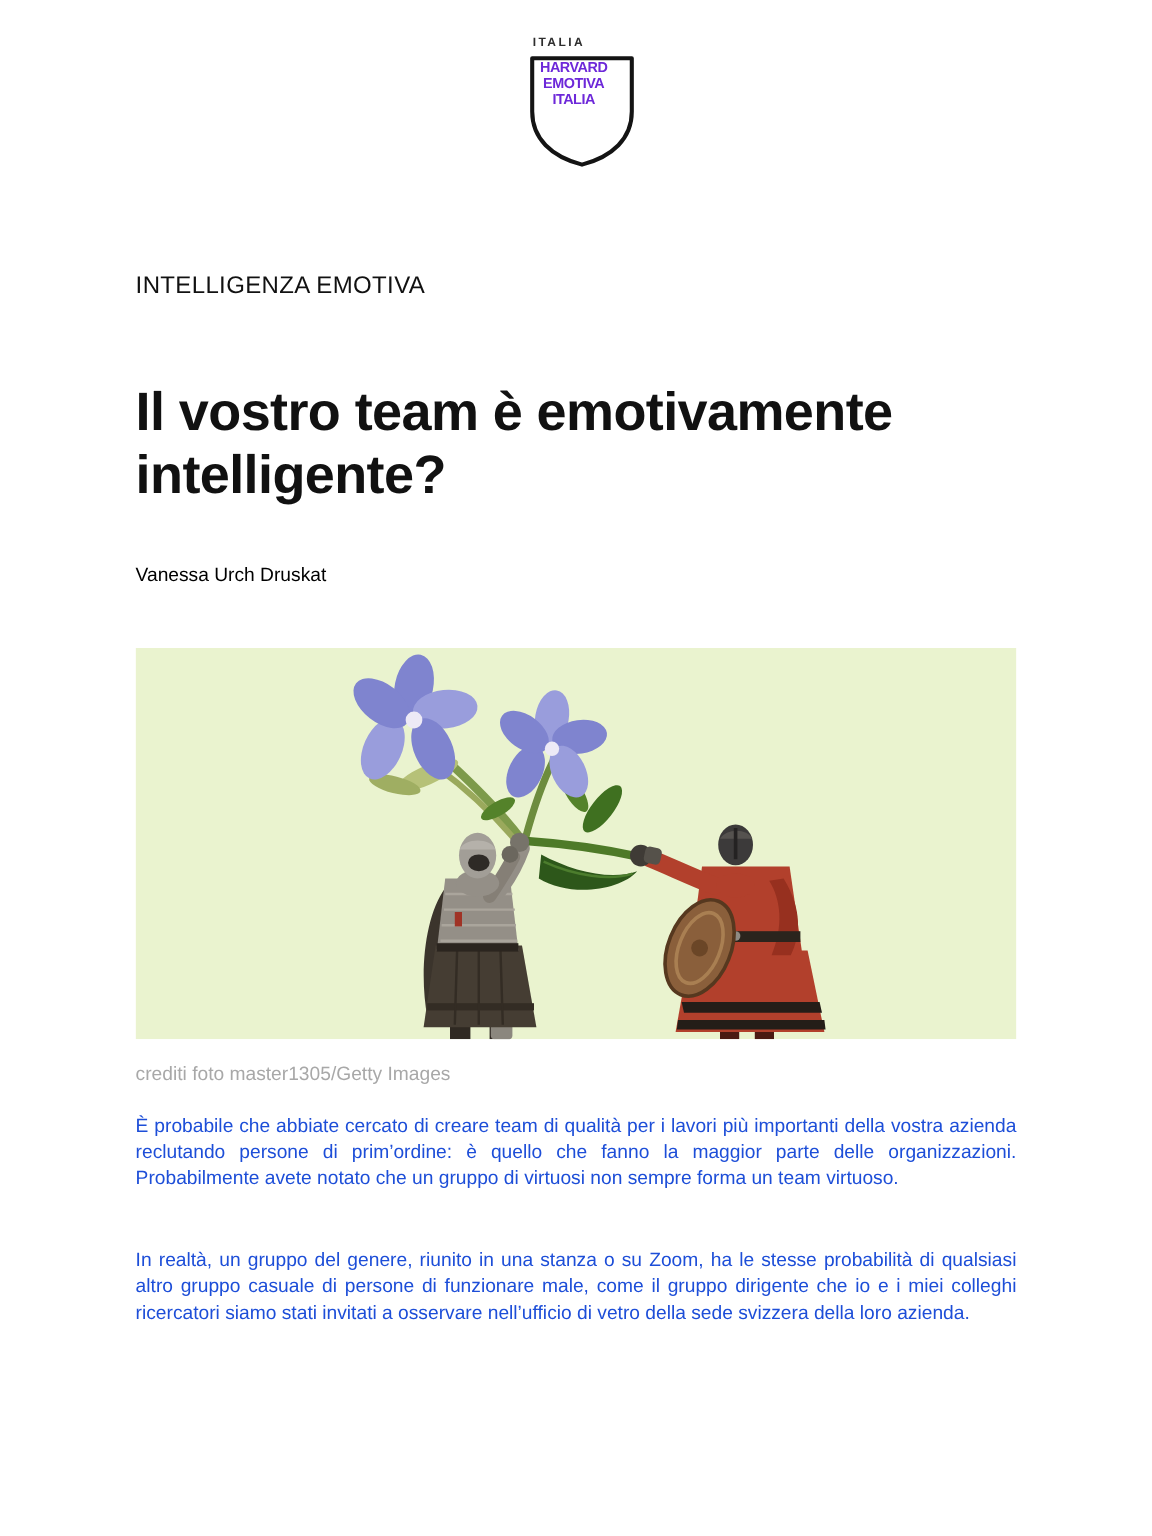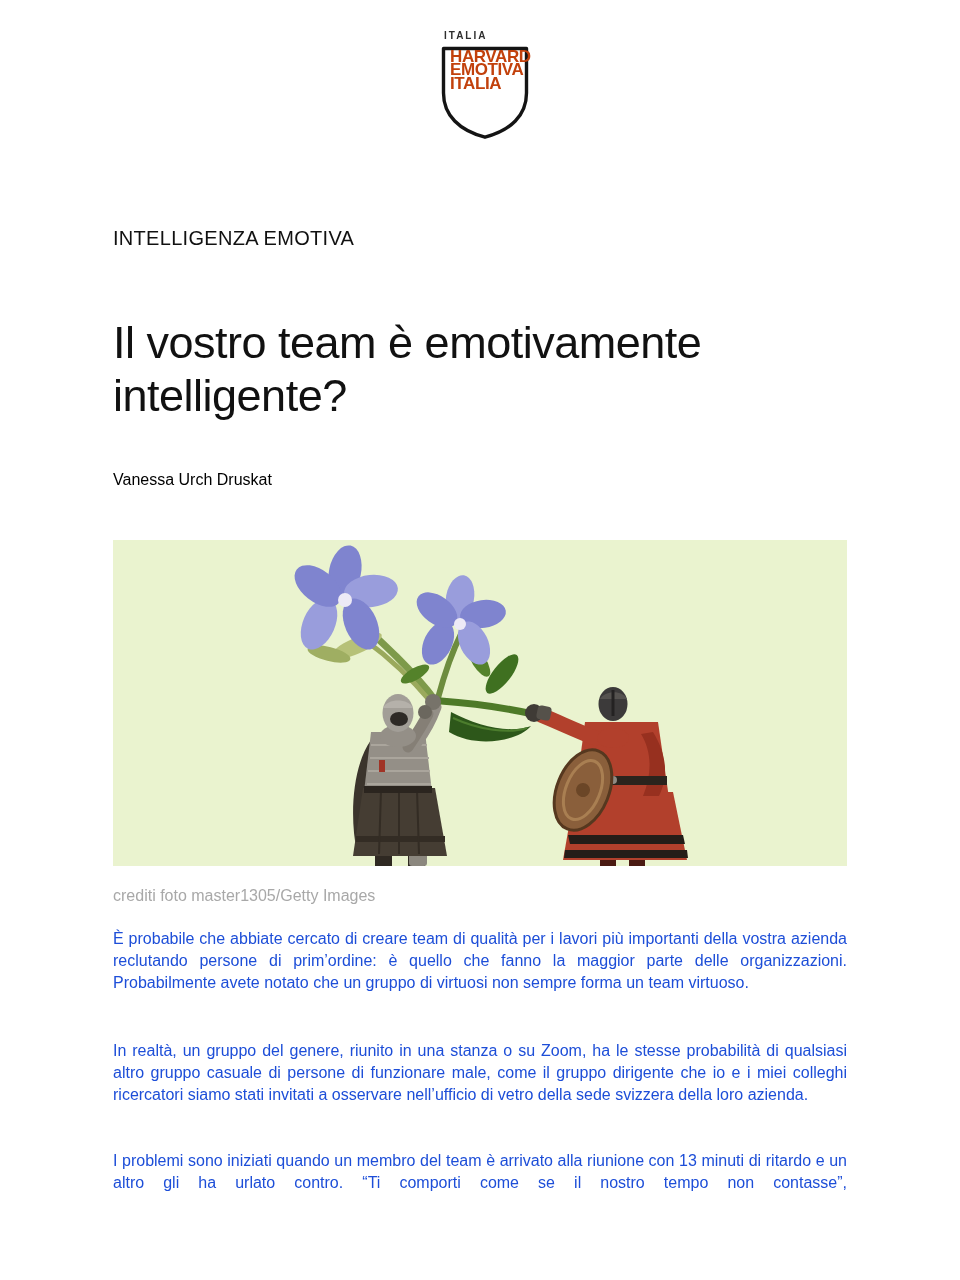--- a/index.html
+++ b/index.html
@@ -28,44 +28,45 @@
     margin-left: 3px;
     margin-bottom: 5px;
     font-family: "Liberation Sans", sans-serif;
   }
   .shield-wrap { position: relative; width: 88px; height: 94px; }
   .shield-wrap svg { position: absolute; left: 0; top: 0; }
   .shield-text {
     position: absolute;
     left: 9px;
     top: 4px;
-    font-size: 17px;
+    font-size: 12px;
     line-height: 13.4px;
     font-weight: 800;
     letter-spacing: -0.4px;
-    color: #c2410c;
+    color: #6d28d9;
     font-family: "Liberation Sans", sans-serif;
+    text-align: center;
   }
   
   .kicker {
     position: absolute;
     left: 113px;
     top: 227px;
     font-size: 20px;
     letter-spacing: 0.3px;
     color: #111111;
   }
   .title {
     position: absolute;
     left: 113px;
     top: 316px;
     width: 690px;
     font-size: 45px;
     line-height: 53px;
-    font-weight: normal;
+    font-weight: bold;
     letter-spacing: -0.5px;
     color: #111111;
   }
   .author {
     position: absolute;
     left: 113px;
     top: 471px;
     font-size: 16px;
     color: #000000;
   }
@@ -229,15 +230,14 @@
           <circle cx="347" cy="84" r="6" fill="#edeaf6"></circle>
         </g>
       </g>
     </svg>
   </figure>
 
   <div class="credit">crediti foto master1305/Getty Images</div>
 
   <p class="body p1">È probabile che abbiate cercato di creare team di qualità per i lavori più importanti della vostra azienda reclutando persone di prim’ordine: è quello che fanno la maggior parte delle organizzazioni. Probabilmente avete notato che un gruppo di virtuosi non sempre forma un team virtuoso.</p>
   <p class="body p2">In realtà, un gruppo del genere, riunito in una stanza o su Zoom, ha le stesse probabilità di qualsiasi altro gruppo casuale di persone di funzionare male, come il gruppo dirigente che io e i miei colleghi ricercatori siamo stati invitati a osservare nell’ufficio di vetro della sede svizzera della loro azienda.</p>
-  <p class="body p3">I problemi sono iniziati quando un membro del team è arrivato alla riunione con 13 minuti di ritardo e un altro gli ha urlato contro. “Ti comporti come se il nostro tempo non contasse”,</p>
 
 </div>
 
 </body></html>

